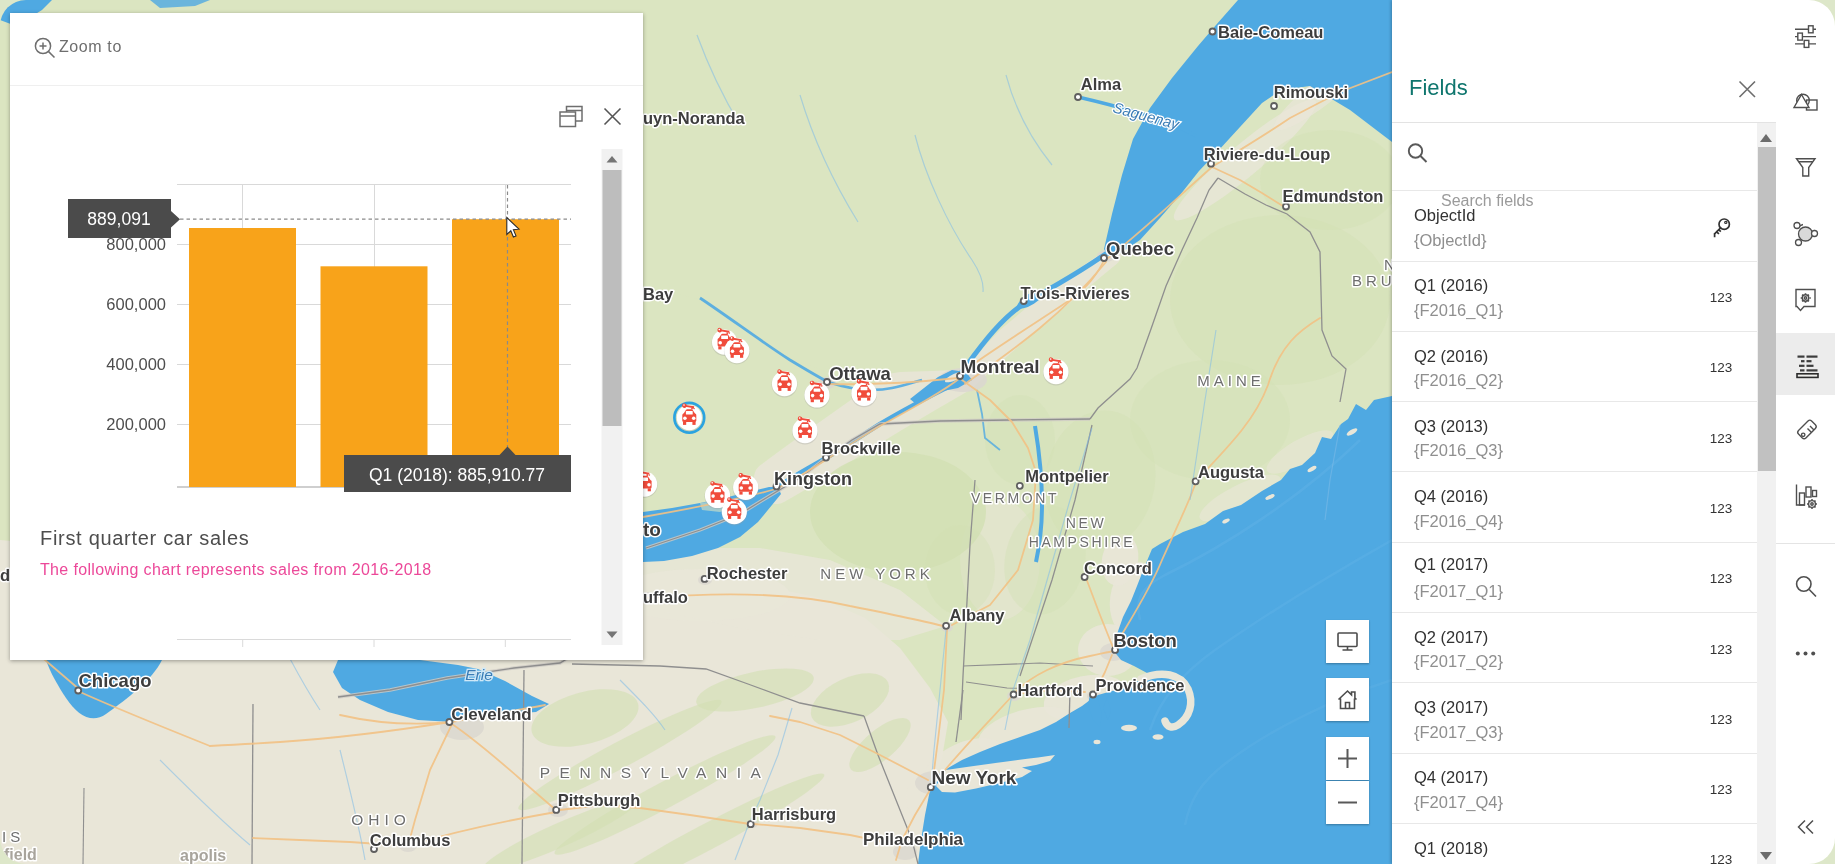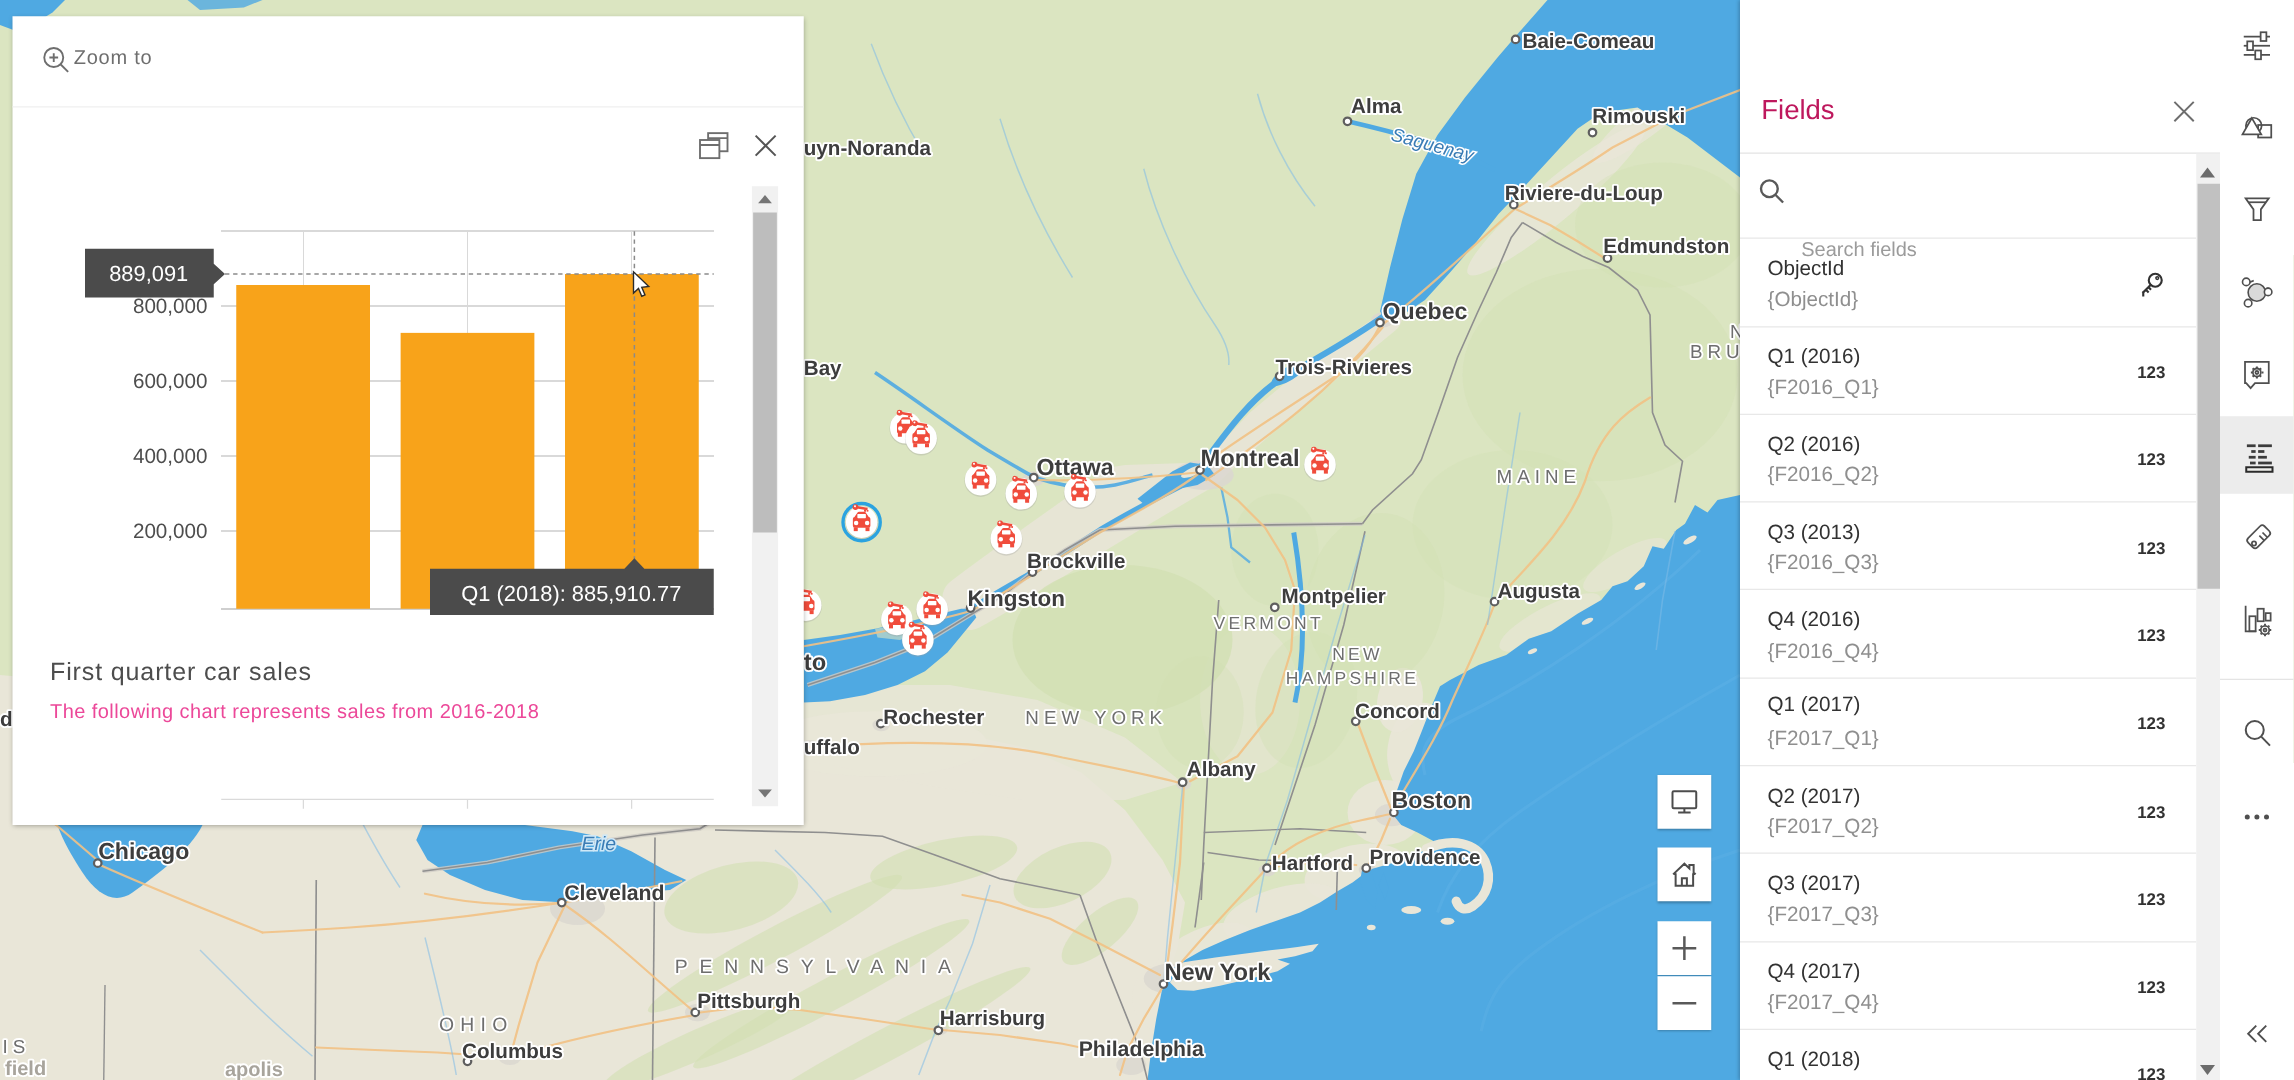--- a/index.html
+++ b/index.html
@@ -1,39 +1,39 @@
 <!DOCTYPE html>
 <html><head>
 <meta charset="utf-8">
 <style>
 * { margin:0; padding:0; box-sizing:border-box; }
 html,body { width:1835px; height:864px; overflow:hidden; font-family:"Liberation Sans",sans-serif; background:#dde7c9; }
-#stage { position:absolute; top:0; left:0; width:1835px; height:864px; overflow:hidden; }
+#stage { position:absolute; top:0; left:0; width:1835px; height:864px; overflow:hidden;border-radius:26px; }
 #mapsvg { position:absolute; left:0; top:0; }
 .attrib { position:absolute; left:0; top:845px; width:1392px; height:19px; background:rgba(255,255,255,0.72); color:#4d4d4d; font-size:16px; line-height:19px; white-space:nowrap; overflow:hidden; }
 .attrib .l { position:absolute; left:-5px; top:0; }
 .attrib .r { position:absolute; right:9px; top:0; }
 .mapbtn { position:absolute; left:1326px; width:43px; height:43px; background:#fff; box-shadow:0 1px 2px rgba(0,0,0,0.3); }
 .mapbtn svg { position:absolute; left:0; top:0; }
 #popup { position:absolute; left:10px; top:13px; width:633px; height:647px; background:#fff; box-shadow:0 1px 4px rgba(0,0,0,0.35); }
 #popup .zoomtxt { position:absolute; left:49px; top:25px; font-size:16px; letter-spacing:0.6px; color:#6e6e6e; }
 #popup .divider { position:absolute; left:0; top:72px; width:633px; height:1px; background:#efefef; }
 #popup .title { position:absolute; left:19px; top:92px; font-size:20px; font-weight:bold; color:#323232; letter-spacing:0.6px; }
 #popup .cap1 { position:absolute; left:30px; top:514px; font-size:20px; letter-spacing:0.7px; color:#4d4d4d; }
 #popup .cap2 { position:absolute; left:30px; top:548px; font-size:16px; letter-spacing:0.35px; color:#ec4899; }
 #panel { position:absolute; left:1392px; top:0; width:384px; height:864px; background:#fff; box-shadow:-1px 0 3px rgba(0,0,0,0.25); }
 #panel .hdr { position:absolute; left:0; top:0; width:384px; height:51px; background:#3e3e3e; }
 #panel .hdr .t { position:absolute; left:29px; top:13px; font-size:19px; color:#f5f5f5; }
-#panel .fieldsT { position:absolute; left:17px; top:75px; font-size:22px; color:#be185d; }
+#panel .fieldsT { position:absolute; left:17px; top:75px; font-size:22px; color:#0f766e; }
 #panel .div1 { position:absolute; left:0; top:122px; width:384px; height:1px; background:#e3e3e3; }
 #panel .searchtxt { position:absolute; left:49px; top:144px; font-size:16px; color:#9b9b9b;margin-top:48px; }
 #panel .rowdiv { position:absolute; left:0; width:365px; height:1px; background:#e8e8e8; }
 #panel .rt { position:absolute; left:22px; font-size:16.5px; color:#323232; }
 #panel .rs { position:absolute; left:22px; font-size:16.5px; color:#8f8f8f; }
-#panel .num { position:absolute; left:314px; width:30px; text-align:center; font-size:13.5px; font-weight:bold; color:#323232; }
+#panel .num { position:absolute; left:314px; width:30px; text-align:center; font-size:13.5px; font-weight:normal; color:#323232; }
 .sbtrack { position:absolute; background:#f1f1f1; }
 .sbthumb { position:absolute; background:#c1c1c1; }
 .sbarrow { position:absolute; width:0; height:0; }
 #toolbar { position:absolute; left:1776px; top:0; width:59px; height:864px; background:#fff; }
 #toolbar .active { position:absolute; left:0; top:333px; width:59px; height:62px; background:#ececec; }
 #toolbar .tdiv { position:absolute; left:0; top:543px; width:59px; height:1px; background:#e4e4e4; }
 #tbicons { position:absolute; left:0; top:0; }
 </style>
 </head>
 <body>

